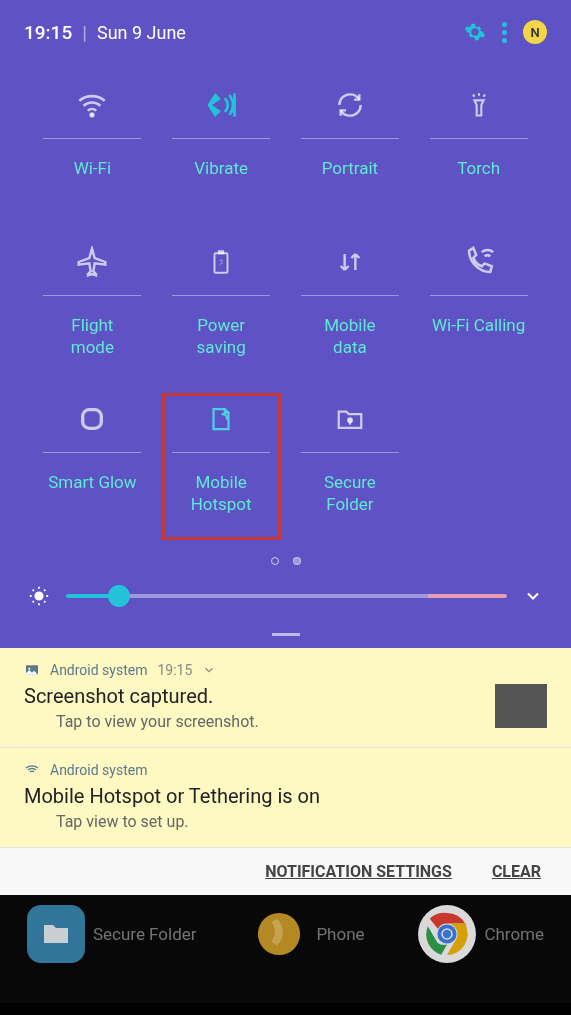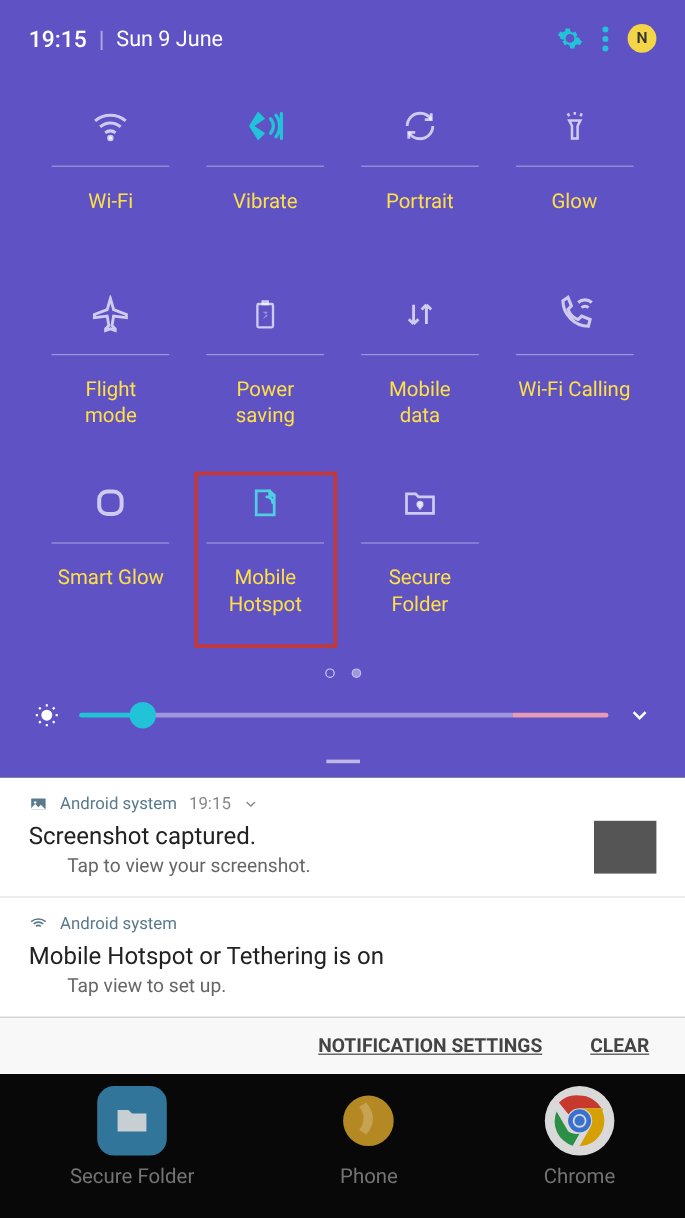--- a/index.html
+++ b/index.html
@@ -78,21 +78,21 @@
     }
     .tile.active .tile-icon { color: #22c3d8; }
     .tile.hotspot .tile-icon { color: #4dd0e1; }
     .tile-divider {
       width: 98px;
       height: 1px;
       background: rgba(255,255,255,0.4);
       margin-bottom: 18px;
     }
     .tile-label {
-      color: #fde047;
+      color: #5eead4;
       font-size: 17px;
       text-align: center;
       line-height: 1.3;
       min-height: 44px;
     }
     .tile.highlighted {
       outline: 3px solid #c43838;
       outline-offset: -8px;
     }
     .dots {
@@ -135,21 +135,21 @@
     .handle {
       display: flex;
       justify-content: center;
       padding: 8px 0 12px;
     }
     .handle-line {
       width: 28px; height: 3px;
       background: rgba(255,255,255,0.6);
     }
     .notifications {
-      background: #ffffff;
+      background: #fef9c3;
     }
     .notif {
       padding: 14px 24px 16px;
       border-bottom: 1px solid #e0e0e0;
       position: relative;
     }
     .notif-head {
       display: flex;
       align-items: center;
       gap: 10px;
@@ -188,21 +188,21 @@
     }
     .home-bg {
       background: #0a0a0a;
       padding: 10px 0 40px;
       display: flex;
       justify-content: space-around;
       opacity: 0.85;
     }
     .app {
       display: flex;
-      flex-direction: column;
+      flex-direction: row;
       align-items: center;
       gap: 8px;
       color: #888;
       font-size: 17px;
     }
     .app-icon {
       width: 58px; height: 58px;
       border-radius: 14px;
       display: flex;
       align-items: center;
@@ -270,21 +270,21 @@
     <div class="tile-label">Portrait</div>
   </div>
       <div class="tile">
     <div class="tile-icon">
           <svg width="28" height="34" viewBox="0 0 24 24" fill="none" stroke="currentColor" stroke-width="1.8">
             <path d="M8 8h8l-2 4v9h-4v-9z"></path>
             <path d="M7 3l1 2M12 2v2M17 3l-1 2"></path>
           </svg>
         </div>
     <div class="tile-divider"></div>
-    <div class="tile-label">Glow</div>
+    <div class="tile-label">Torch</div>
   </div>
       <div class="tile">
     <div class="tile-icon">
           <svg width="32" height="32" viewBox="0 0 24 24" fill="none" stroke="currentColor" stroke-width="1.8">
             <path d="M12 2l2 7 8 3v2l-8-1-1 6 2 2v1l-3-1-3 1v-1l2-2-1-6-8 1v-2l8-3z"></path>
           </svg>
         </div>
     <div class="tile-divider"></div>
     <div class="tile-label">Flight<br>mode</div>
   </div>

